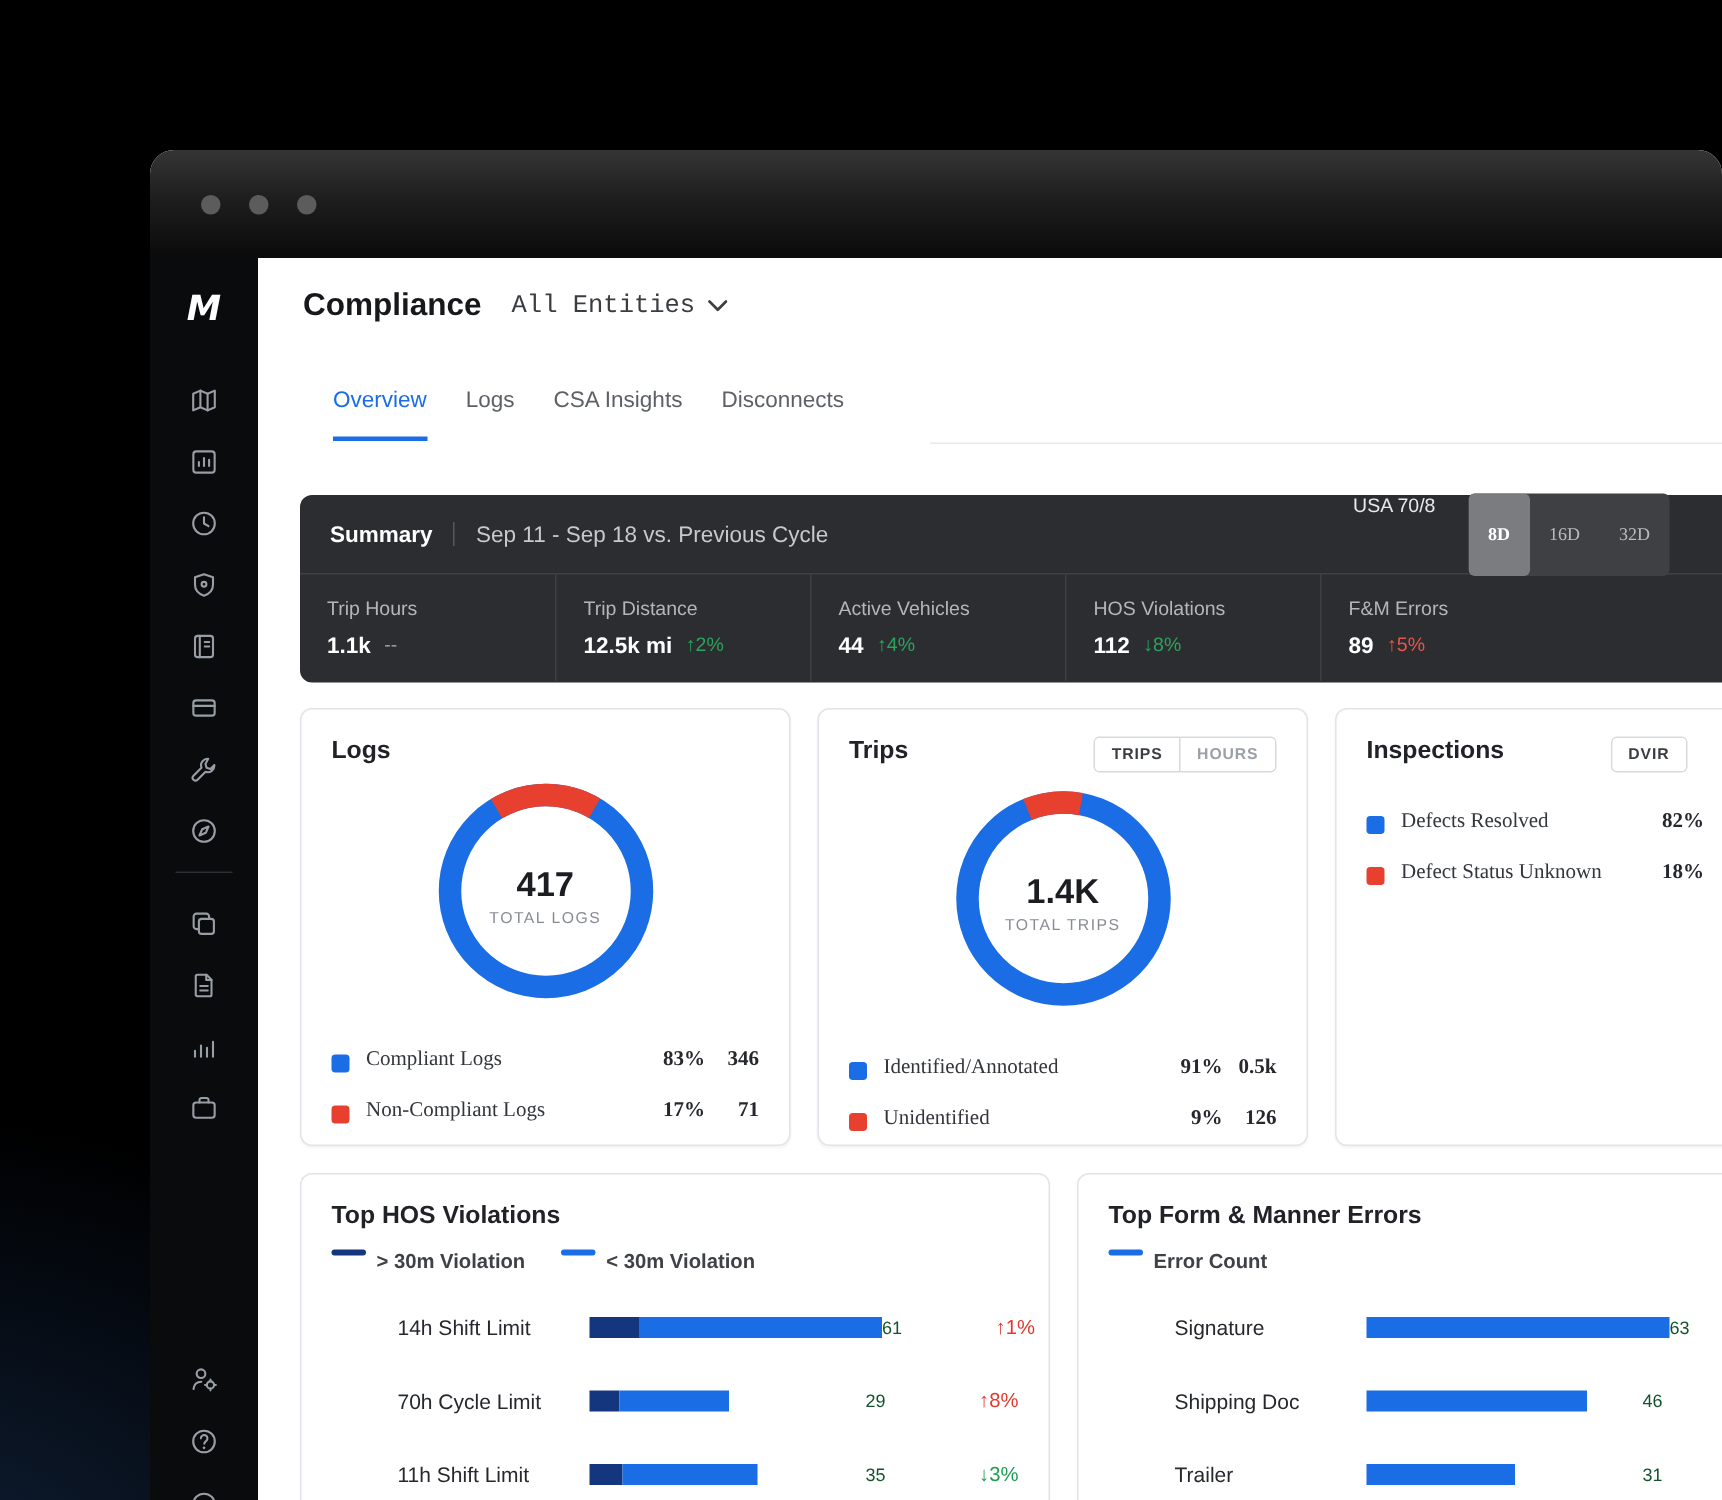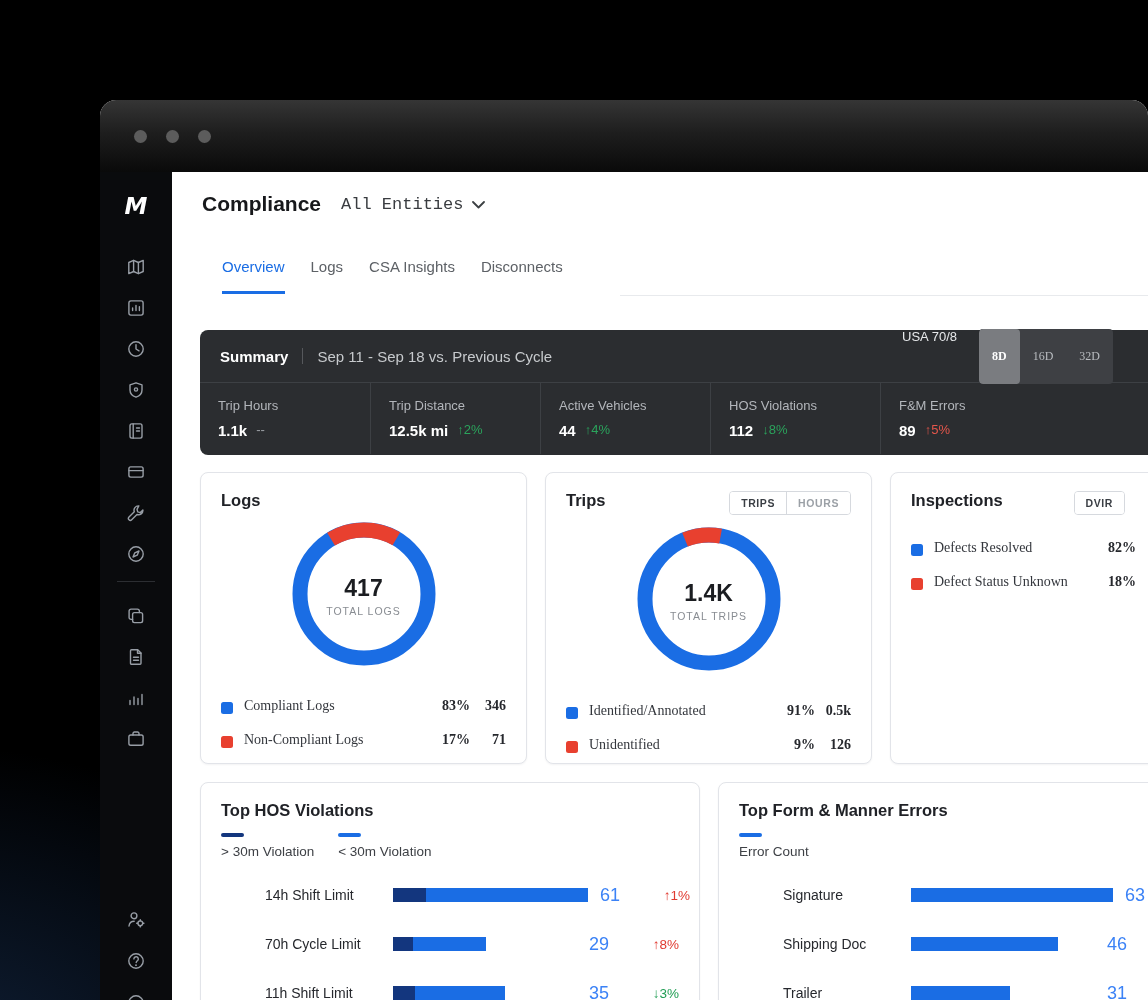--- a/index.html
+++ b/index.html
@@ -94,33 +94,33 @@
   .swatch.red{ background:#E8402F; }
   .legend-label{ margin-left:11px; font-size:14px; color:#33363c; flex:1; }
   .legend-pct{ font-size:14px; font-weight:700; color:#26282d; min-width:36px; text-align:right; }
   .legend-count{ font-size:14px; font-weight:700; color:#26282d; min-width:30px; text-align:right; margin-left:6px; }
   .card-inspections .legend-row{ padding-right:24px; }
 
   
   .bar-row-section{ position:absolute; left:28px; top:610px; display:flex; gap:18px; }
   .bar-card{ width:500px; height:270px; padding:18px 20px; flex:none; }
   .bar-legend{ display:flex; gap:24px; margin-top:13px; }
-  .bar-legend-item{ display:flex; flex-direction:column; gap:7px; }
+  .bar-legend-item{ display:flex; flex-direction:row; gap:7px;font-weight:bold; }
   .legend-line{ width:23px; height:3.5px; border-radius:2px; }
   .legend-line.navy{ background:#13367E; }
   .legend-line.blue{ background:#1A6DE4; }
   .bar-legend-label{ font-size:13.5px; color:#3e4146; }
   .bar-rows{ margin-top:12px; }
   .bar-row{ display:flex; align-items:center; height:49px; }
   .bar-label{ width:128px; font-size:14px; color:#26282d; flex:none;margin-left:44px; }
   .bar-track{ flex:1; display:flex; align-items:center; }
   .bar-seg{ height:14px; display:inline-block; }
   .bar-seg.navy{ background:#13367E; }
   .bar-seg.blue{ background:#1A6DE4; }
-  .bar-value{ width:44px; text-align:center; font-size:18px; color:#3b82f6; flex:none; }
+  .bar-value{ width:44px; text-align:left; font-size:12px; color:#14532d; flex:none; }
   .bar-delta{ width:58px; text-align:right; font-size:13.5px; flex:none; }
   .bar-delta.good{ color:#1F9D53; }
   .bar-delta.bad{ color:#E03A30; }
 </style>
 </head>
 <body>
 
 <div class="bg-glow"></div>
 
 <div class="browser-window">

